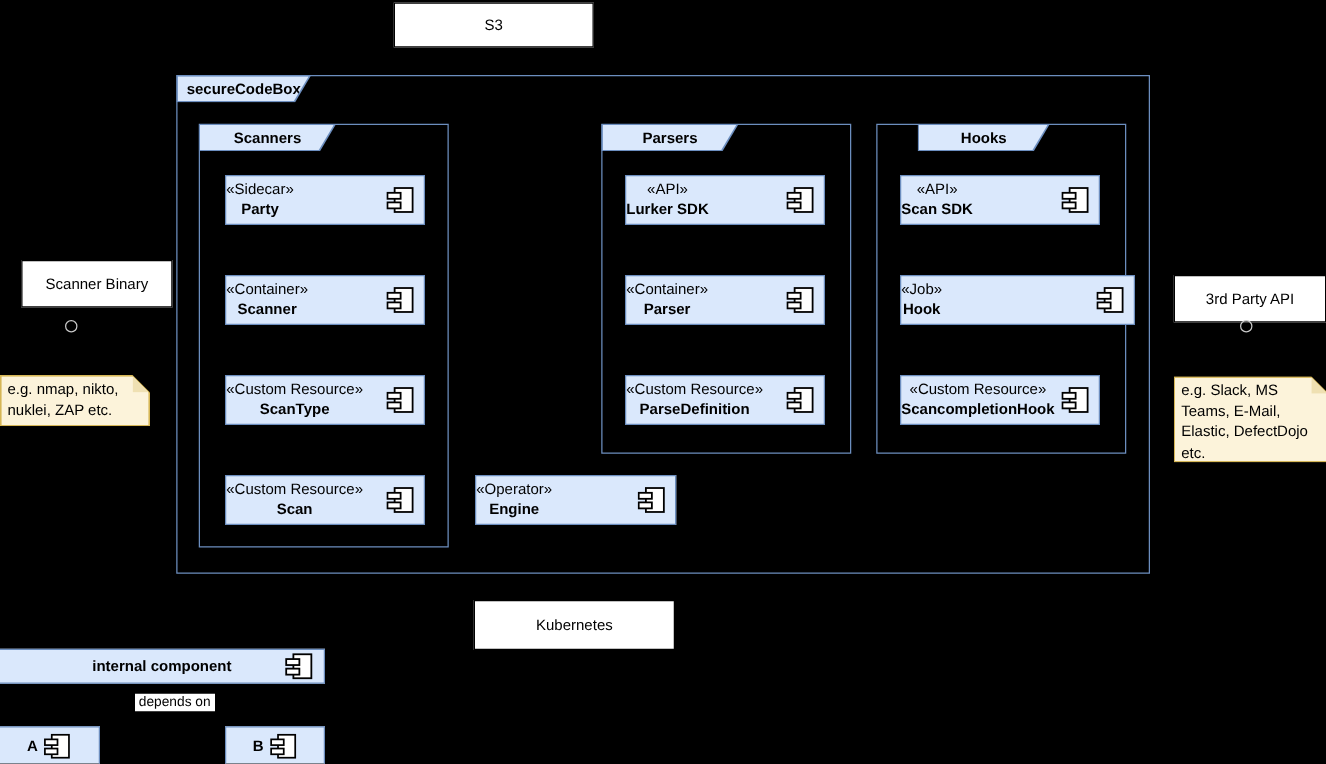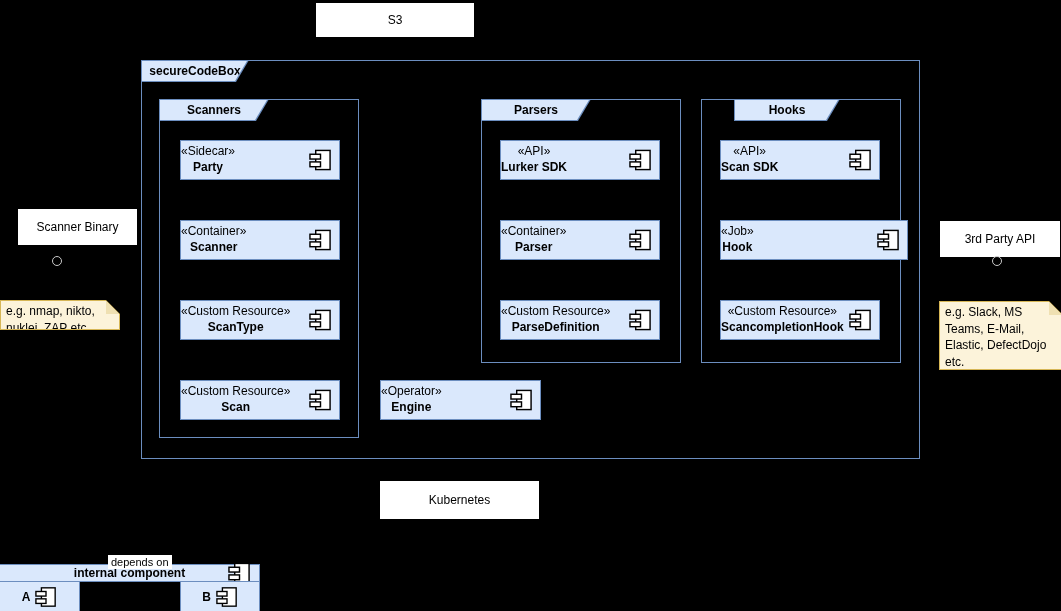--- a/index.html
+++ b/index.html
@@ -237,41 +237,41 @@
           <rect x="1" y="14" width="11" height="5" fill="#ffffff" stroke="#000000" stroke-width="1.5"></rect>
         </svg>
       </span>
   </div>
 
   <div class="abs white-box" style="left:-1px; top:208px; width:121px; height:38px;margin-left:18px;">
     <span>Scanner Binary</span>
   </div>
   <div class="abs iface-circle" style="left:52px; top:256px;"></div>
 
-  <div class="abs note" style="left:0px; top:300px; width:120px; height:30px;">
+  <div class="abs note" style="left:0px; top:300px; width:120px; height:41px;">
     <div class="note-inner">e.g. nmap, nikto, nuklei, ZAP etc.</div>
     <div class="note-fold"></div>
   </div>
 
   <div class="abs white-box" style="left:939px; top:220px; width:122px; height:38px;">
     <span>3rd Party API</span>
   </div>
   <div class="abs iface-circle" style="left:992px; top:256px;"></div>
 
   <div class="abs note" style="left:939px; top:301px; width:124px; height:69px;">
     <div class="note-inner">e.g. Slack, MS Teams, E-Mail, Elastic, DefectDojo etc.</div>
     <div class="note-fold"></div>
   </div>
 
   <div class="abs white-box" style="left:379px; top:480px; width:161px; height:40px;">
     <span>Kubernetes</span>
   </div>
 
 
-  <div class="abs legend-blue" style="left:-1px; top:564px; width:261px; height:18px;">
+  <div class="abs legend-blue" style="left:-1px; top:519px; width:261px; height:28px;">
     <span>internal component</span>
     <span class="comp-icon" style="right:8px;">
         <svg viewBox="0 0 24 24" xmlns="http://www.w3.org/2000/svg">
           <rect x="7" y="2" width="15" height="20" fill="#ffffff" stroke="#000000" stroke-width="1.5"></rect>
           <rect x="1" y="6" width="11" height="5" fill="#ffffff" stroke="#000000" stroke-width="1.5"></rect>
           <rect x="1" y="14" width="11" height="5" fill="#ffffff" stroke="#000000" stroke-width="1.5"></rect>
         </svg>
       </span>
   </div>
 

